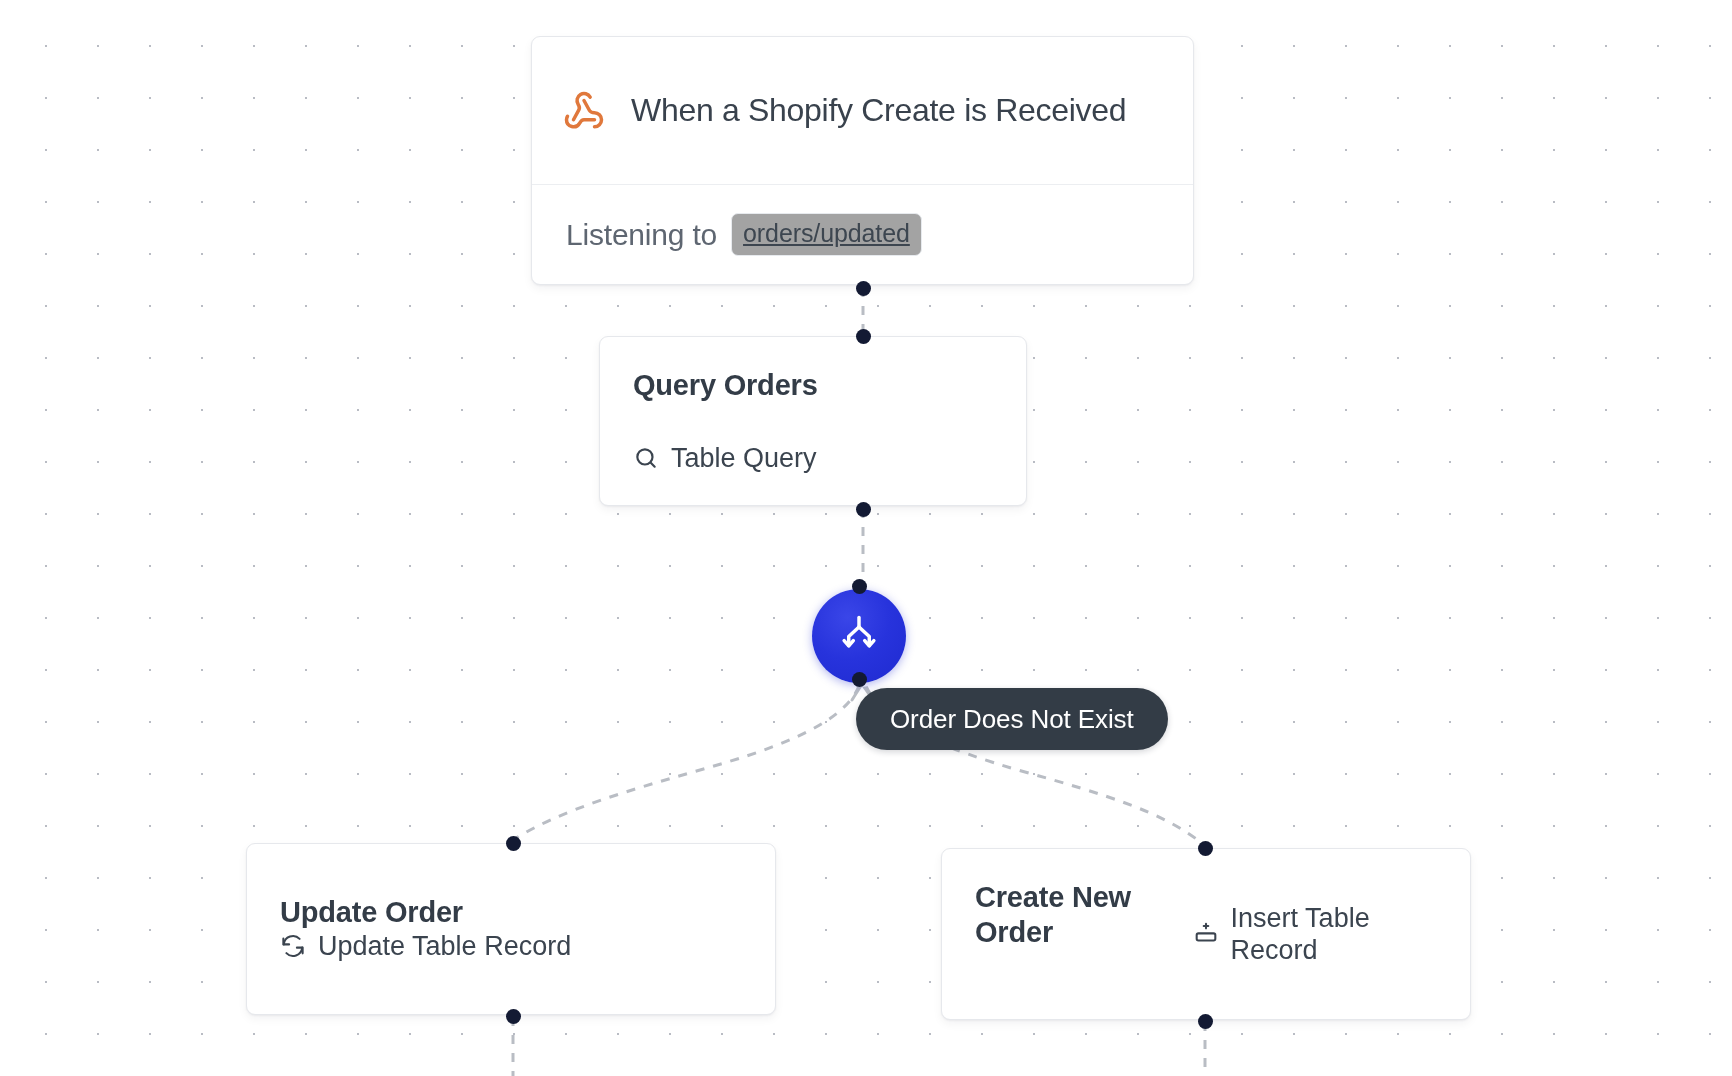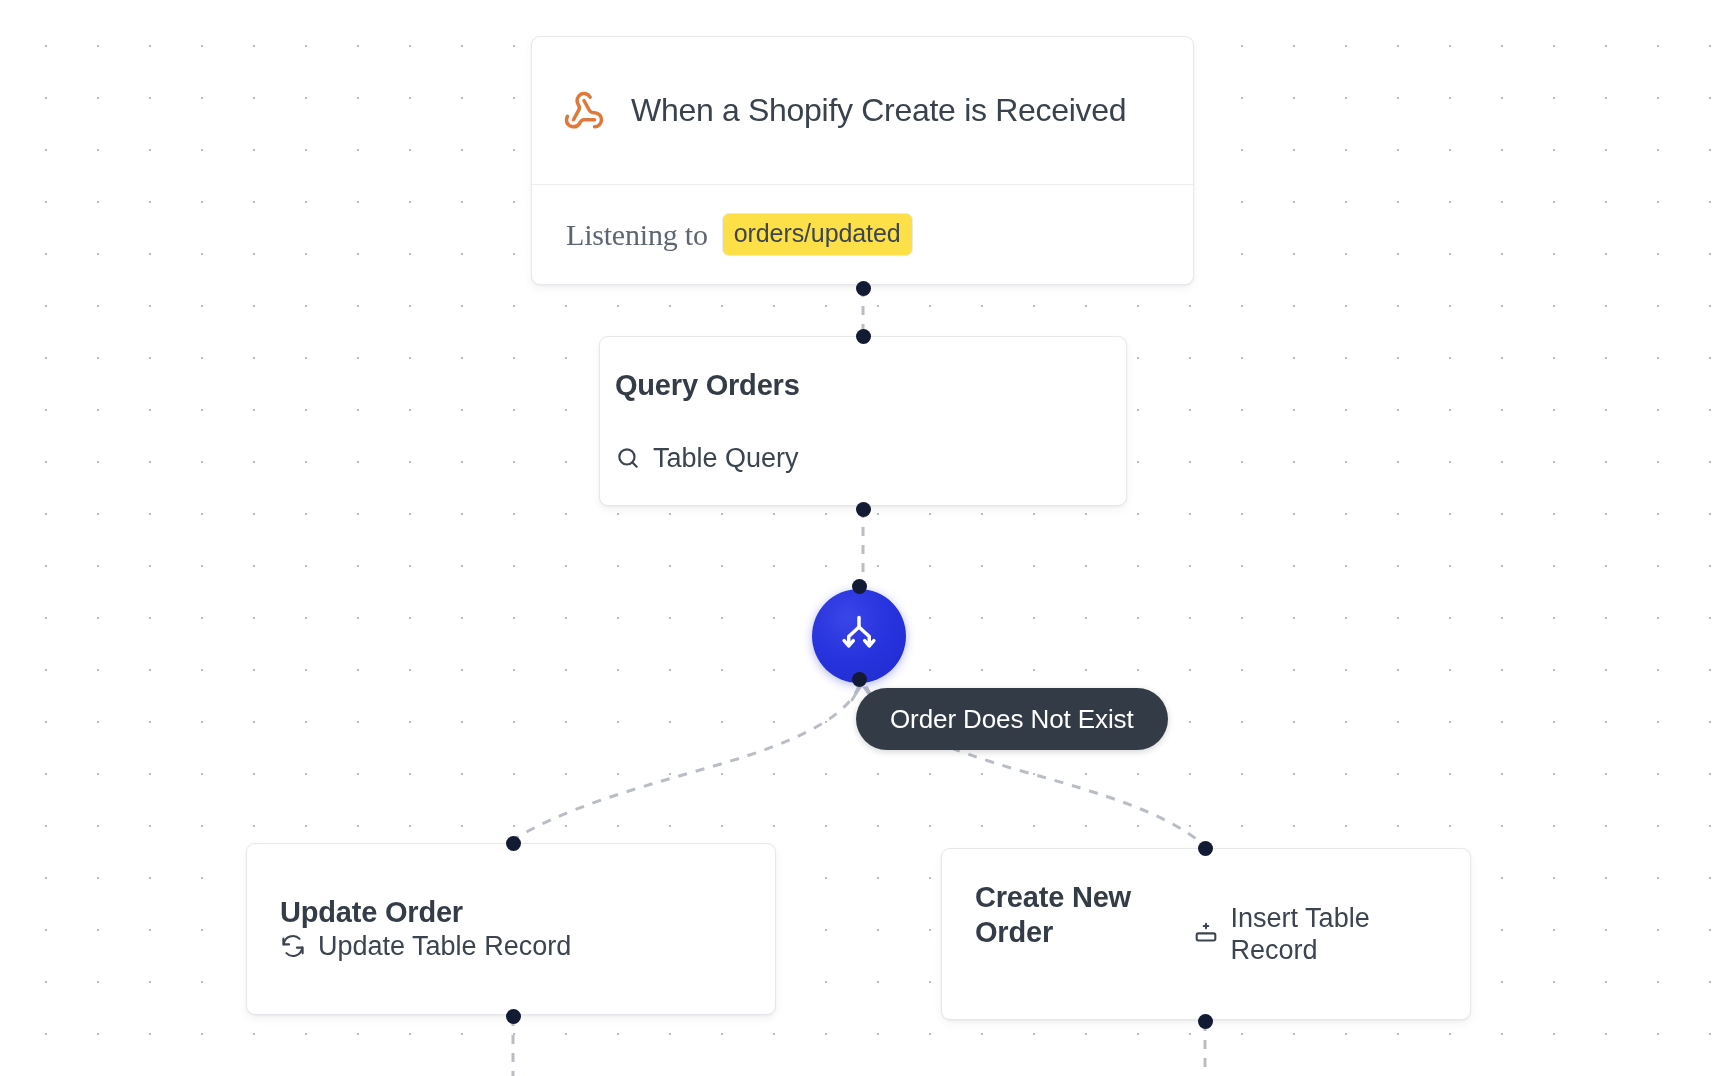--- a/index.html
+++ b/index.html
@@ -112,41 +112,41 @@
     align-items: center;
     gap: 14px;
     padding: 0 34px;
   }
 
   .listening-label {
     font-size: 30px;
     color: #5e6671;
     font-weight: 400;
     letter-spacing: -0.2px;
-    font-family: Liberation Serif, serif;
   }
 
   .code-chip {
-    background: #fde047;
+    background: #a3a3a3;
     border: 1px solid #e7eaee;
     border-radius: 7px;
     padding: 5px 11px 7px;
     font-size: 25px;
     color: #3d4650;
     font-family: "Liberation Sans", sans-serif;
     letter-spacing: -0.1px;
+    text-decoration: underline;
   }
 
   
   #query-node {
     left: 599px;
     top: 336px;
-    width: 528px;
+    width: 428px;
     height: 170px;
-    padding: 31px 15px;
+    padding: 31px 33px;
     display: flex;
     flex-direction: column;
     justify-content: space-between;
   }
 
   
   #update-node {
     left: 246px;
     top: 843px;
     width: 530px;

